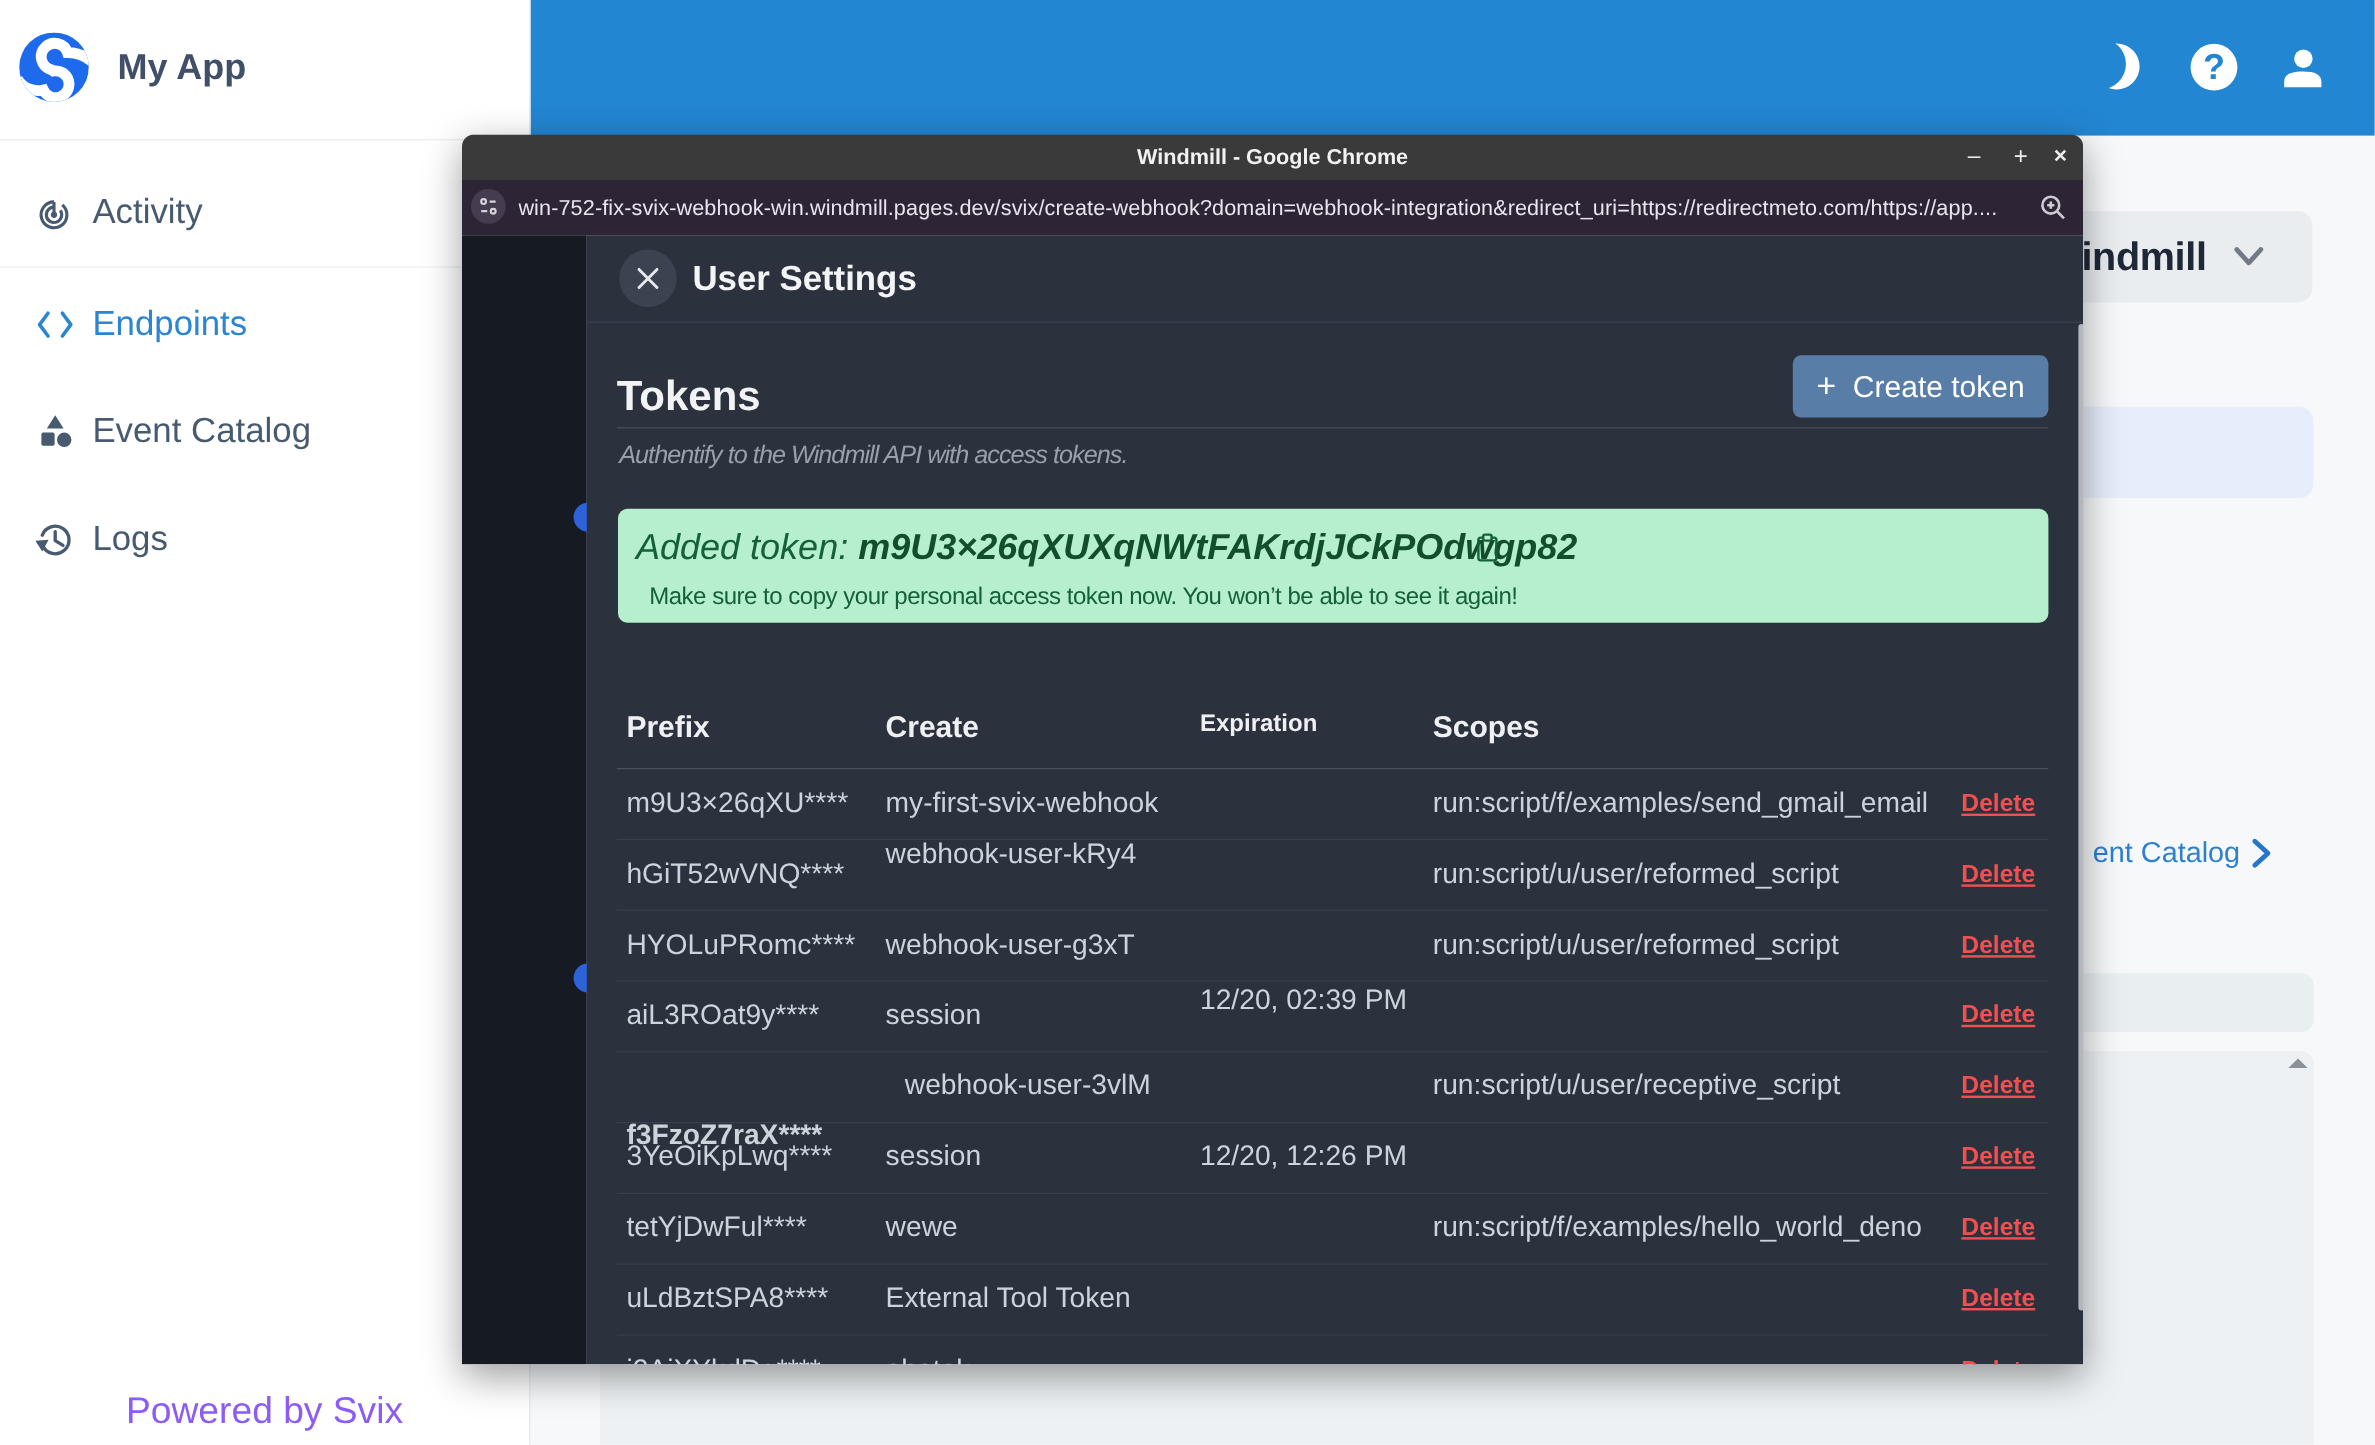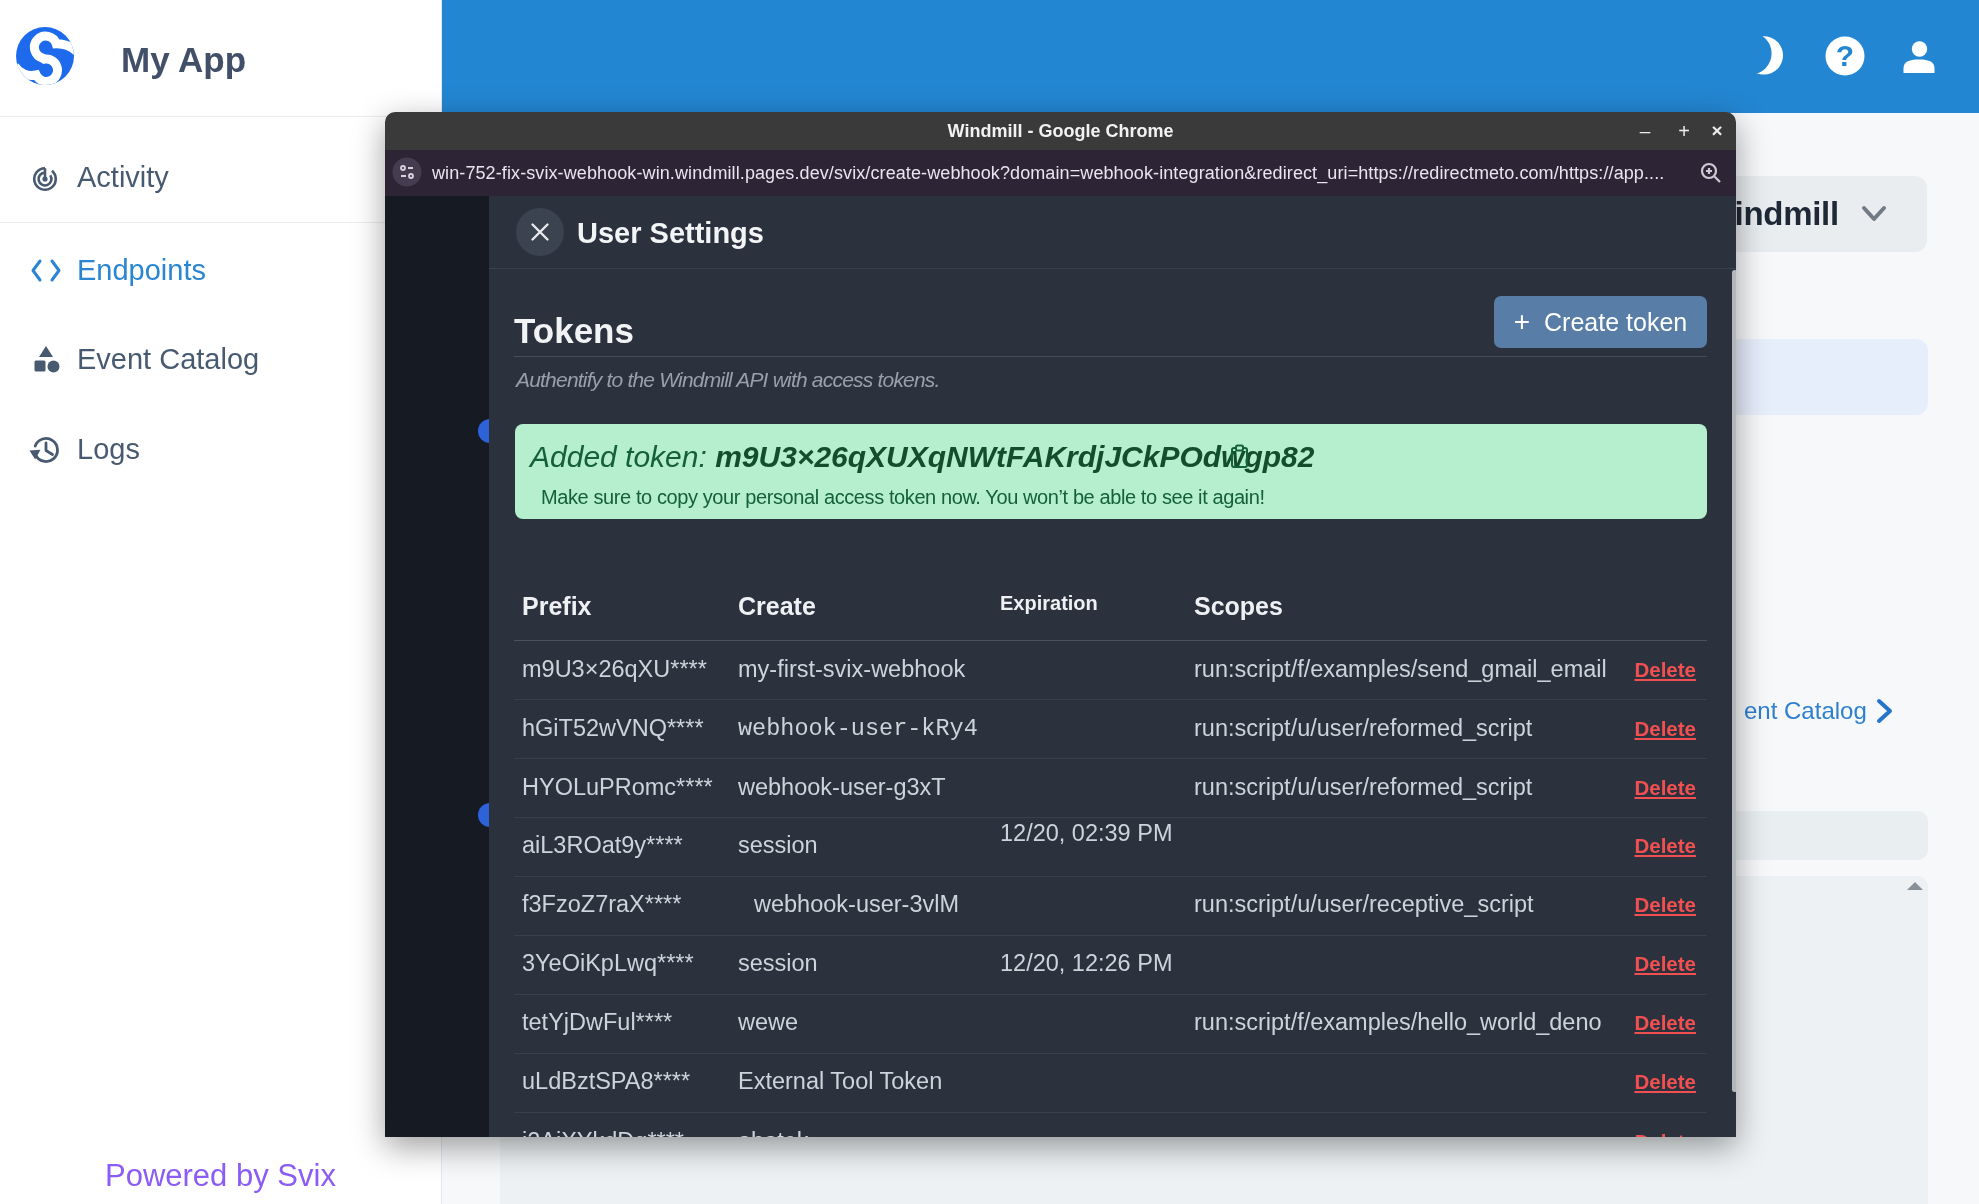--- a/index.html
+++ b/index.html
@@ -58,21 +58,21 @@
   <defs>
       <clipPath id="logoclip">
         <circle cx="29" cy="29" r="29"></circle>
       </clipPath>
     </defs>
   <circle cx="29" cy="29" r="29" fill="#1d6bec"></circle>
   <g clip-path="url(#logoclip)">
     <path d="M 60.5 24.3 A 30 30 0 0 0 40.25 16.84 A 11.2 11.2 0 1 0 26.7 31.1 L 28.36 32.17 A 11.2 11.2 0 1 1 20.15 47.93 A 20 20 0 0 1 -1.5 38.8" fill="none" stroke="#ffffff" stroke-width="9"></path>
   </g>
 </svg>
-<div class="abs" style="left:98px; top:40px; font-size:35px; font-weight:bold; color:#414f69;margin-left:23px;">My App</div>
+<div class="abs" style="left:98px; top:40px; font-size:30px; font-weight:bold; color:#414f69;">My App</div>
 
 <div class="abs" style="left:0; top:116px; width:442px; height:1px; background:#e9edf0;"></div>
 <div class="abs" style="left:0; top:222px; width:442px; height:1px; background:#e9edf0;"></div>
 
 <svg class="abs" style="left:32px; top:166px;" width="26" height="26" viewBox="0 0 30 30">
   <g fill="none" stroke="#475a70" stroke-width="3" stroke-linecap="butt">
     <path d="M 15 2.6 A 12.4 12.4 0 1 0 22.97 5.5"></path>
     <path d="M 15 7.6 A 7.4 7.4 0 1 0 21.06 10.76"></path>
     <line x1="15" y1="15" x2="15" y2="2.6"></line>
     <circle cx="15" cy="15" r="3" fill="#475a70" stroke="none"></circle>
@@ -173,38 +173,38 @@
     .del { position:absolute; left:1226px; width:85px; text-align:right; font-size:20.5px; font-weight:bold; color:#f25050; text-decoration:underline; }
     .rline { position:absolute; left:129px; width:1193px; height:1px; background:#39404d; }
   </style>
   <div class="cell" style="left:137px; top:544px;">m9U3×26qXU****</div>
   <div class="cell" style="left:353px; top:544px;">my-first-svix-webhook</div>
   <div class="cell" style="left:809px; top:544px;">run:script/f/examples/send_gmail_email</div>
   <div class="del" style="top:546px;">Delete</div>
   <div class="rline" style="top:587px;"></div>
 
   <div class="cell" style="left:137px; top:603px;">hGiT52wVNQ****</div>
-  <div class="cell" style="left:353px; top:603px;font-family:Liberation Mono, monospace;">webhook-user-kRy4</div>
+  <div class="cell" style="left:353px; top:586px;">webhook-user-kRy4</div>
   <div class="cell" style="left:809px; top:603px;">run:script/u/user/reformed_script</div>
   <div class="del" style="top:605px;">Delete</div>
   <div class="rline" style="top:646px;"></div>
 
   <div class="cell" style="left:137px; top:662px;">HYOLuPRomc****</div>
   <div class="cell" style="left:353px; top:662px;">webhook-user-g3xT</div>
   <div class="cell" style="left:809px; top:662px;">run:script/u/user/reformed_script</div>
   <div class="del" style="top:664px;">Delete</div>
   <div class="rline" style="top:705px;"></div>
 
   <div class="cell" style="left:137px; top:720px;">aiL3ROat9y****</div>
   <div class="cell" style="left:353px; top:720px;">session</div>
   <div class="cell" style="left:615px; top:684px;margin-top:24px;">12/20, 02:39 PM</div>
   <div class="del" style="top:722px;">Delete</div>
   <div class="rline" style="top:764px;"></div>
 
-  <div class="cell" style="left:137px; top:779px;">f3FzoZ7raX****</div>
+  <div class="cell" style="left:137px; top:820px;font-weight:bold;">f3FzoZ7raX****</div>
   <div class="cell" style="left:353px; top:779px;margin-left:16px;">webhook-user-3vlM</div>
   <div class="cell" style="left:809px; top:779px;">run:script/u/user/receptive_script</div>
   <div class="del" style="top:781px;">Delete</div>
   <div class="rline" style="top:823px;"></div>
 
   <div class="cell" style="left:137px; top:838px;">3YeOiKpLwq****</div>
   <div class="cell" style="left:353px; top:838px;">session</div>
   <div class="cell" style="left:615px; top:838px;">12/20, 12:26 PM</div>
   <div class="del" style="top:840px;">Delete</div>
   <div class="rline" style="top:882px;"></div>

